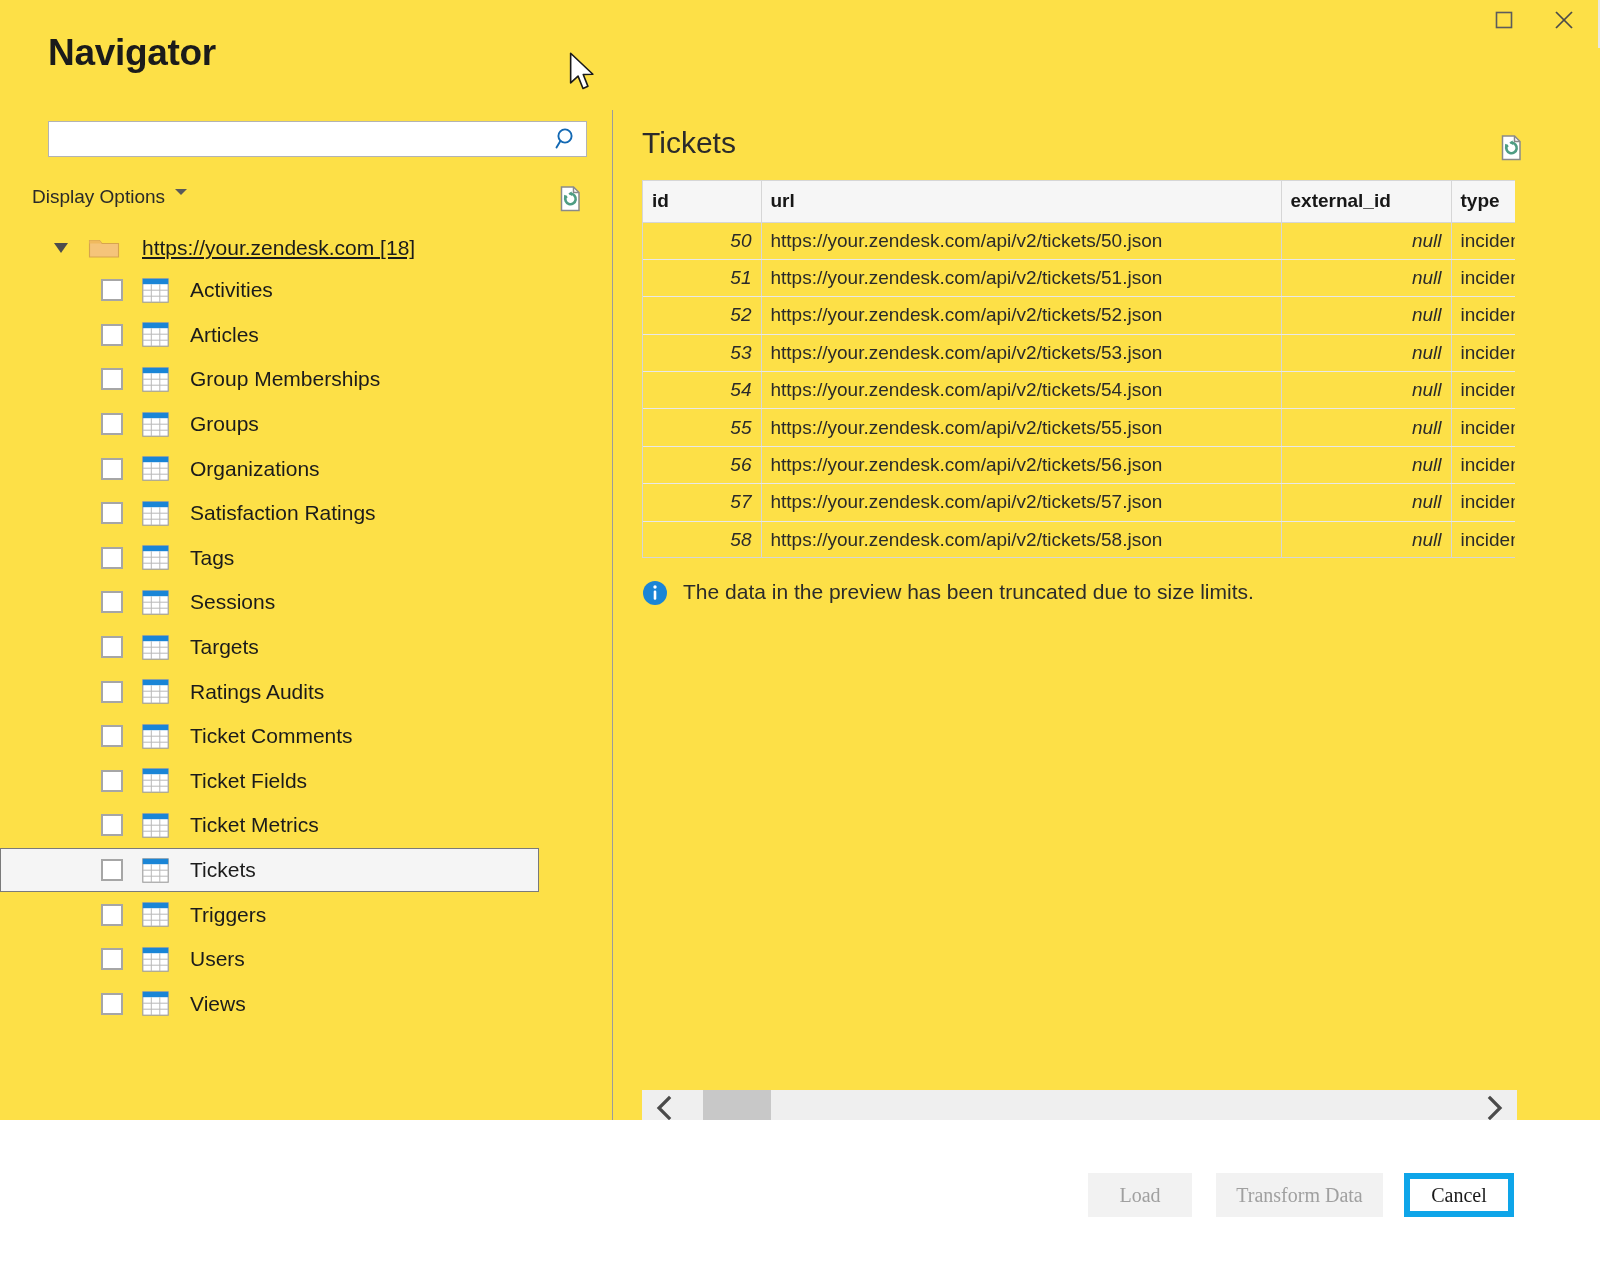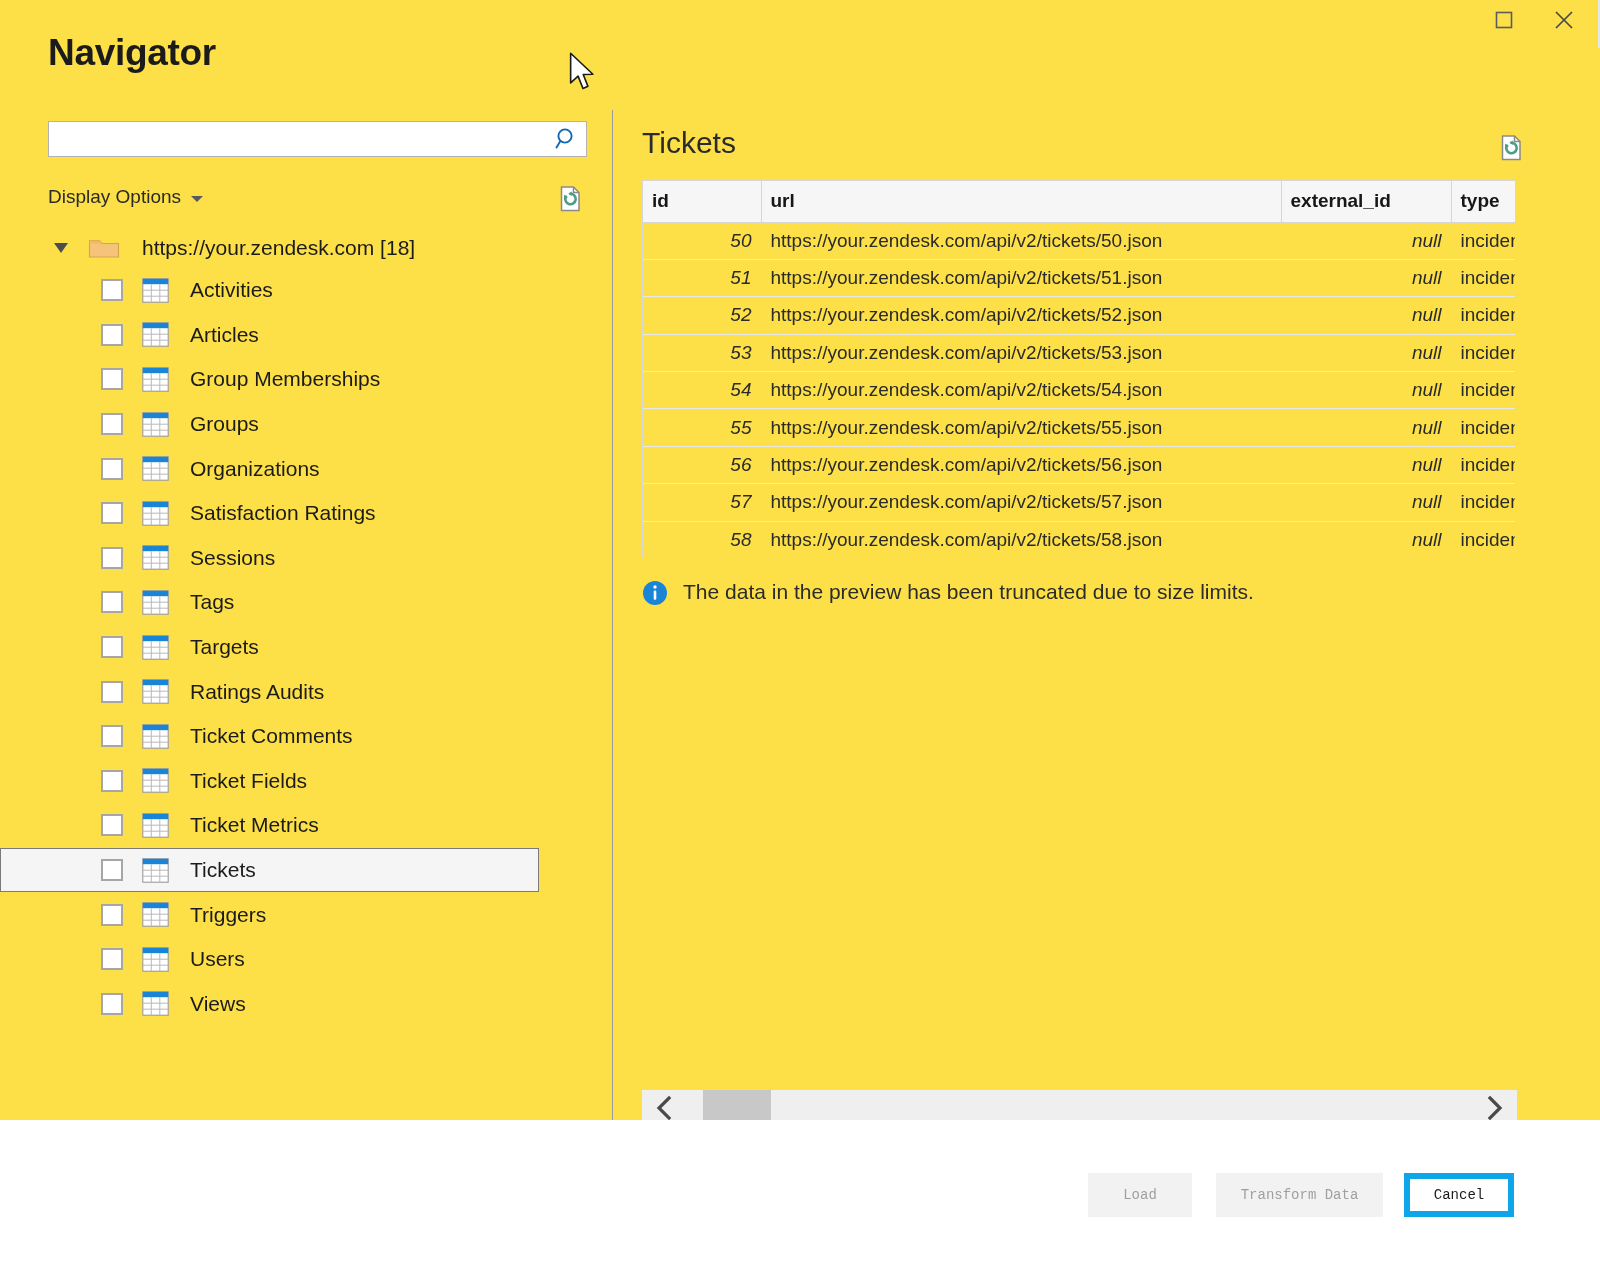--- a/index.html
+++ b/index.html
@@ -83,22 +83,22 @@
     background: transparent;
     color: #1a1a1a;
   }
   .search-icon {
     width: 38px; height: 34px;
     display: flex; align-items: center; justify-content: center;
   }
 
   .display-options {
     position: absolute;
-    left: 48px; top: 76px;
-    display: flex; align-items: center;
+    left: 32px; top: 76px;
+    display: flex; align-items: flex-start;
     gap: 10px;
     cursor: default;
   }
   .display-options .do-label {
     font-size: 19px;
     color: #2a2a2a;
   }
   .do-caret {
     width: 0; height: 0;
     border-left: 6px solid transparent;
@@ -117,20 +117,21 @@
   .tree {
     position: absolute;
     left: 48px; top: 118px;
     width: 539px;
   }
   .tree-root {
     display: flex; align-items: center;
     height: 40px;
     gap: 12px;
     cursor: default;
+    text-decoration: underline;
   }
   .tree-arrow {
     width: 26px; height: 40px;
     display: flex; align-items: center; justify-content: flex-start;
     padding-left: 6px;
   }
   .tri-down {
     width: 0; height: 0;
     border-left: 7px solid transparent;
     border-right: 7px solid transparent;
@@ -296,22 +297,22 @@
   .footer {
     position: absolute;
     left: 0; top: 1120px;
     width: 1600px; height: 147px;
     background: #ffffff;
   }
   .btn {
     position: absolute;
     top: 53px;
     height: 44px;
-    font-family: Liberation Mono, monospace;
-    font-size: 14px;
+    font-family: Liberation Serif, serif;
+    font-size: 20px;
     display: flex; align-items: center; justify-content: center;
     cursor: default;
     background: #f2f2f2;
     border: 1px solid transparent;
     color: #a0a0a0;
   }
   .btn-load { left: 1088px; width: 104px; }
   .btn-transform { left: 1216px; width: 167px; }
   .btn-cancel {
     left: 1404px; width: 110px;
@@ -464,33 +465,33 @@
           <div class="tree-item">
             <span class="chk"></span>
             <span class="tbl-icon"><svg width="27" height="25" viewBox="0 0 27 25">
                 <rect x="0.8" y="0.8" width="25.4" height="23.4" fill="#ffffff" stroke="#9a9a9a" stroke-width="1.1"></rect>
                 <rect x="0.8" y="0.8" width="25.4" height="5.4" fill="#1a85d6"></rect>
                 <line x1="9.3" y1="6.2" x2="9.3" y2="24.2" stroke="#b8b8b8" stroke-width="1"></line>
                 <line x1="17.8" y1="6.2" x2="17.8" y2="24.2" stroke="#b8b8b8" stroke-width="1"></line>
                 <line x1="0.8" y1="12.2" x2="26.2" y2="12.2" stroke="#b8b8b8" stroke-width="1"></line>
                 <line x1="0.8" y1="18.2" x2="26.2" y2="18.2" stroke="#b8b8b8" stroke-width="1"></line>
               </svg></span>
+            <span class="item-label">Tags</span>
+          </div>
+          <div class="tree-item">
+            <span class="chk"></span>
+            <span class="tbl-icon"><svg width="27" height="25" viewBox="0 0 27 25">
+                <rect x="0.8" y="0.8" width="25.4" height="23.4" fill="#ffffff" stroke="#9a9a9a" stroke-width="1.1"></rect>
+                <rect x="0.8" y="0.8" width="25.4" height="5.4" fill="#1a85d6"></rect>
+                <line x1="9.3" y1="6.2" x2="9.3" y2="24.2" stroke="#b8b8b8" stroke-width="1"></line>
+                <line x1="17.8" y1="6.2" x2="17.8" y2="24.2" stroke="#b8b8b8" stroke-width="1"></line>
+                <line x1="0.8" y1="12.2" x2="26.2" y2="12.2" stroke="#b8b8b8" stroke-width="1"></line>
+                <line x1="0.8" y1="18.2" x2="26.2" y2="18.2" stroke="#b8b8b8" stroke-width="1"></line>
+              </svg></span>
             <span class="item-label">Sessions</span>
-          </div>
-          <div class="tree-item">
-            <span class="chk"></span>
-            <span class="tbl-icon"><svg width="27" height="25" viewBox="0 0 27 25">
-                <rect x="0.8" y="0.8" width="25.4" height="23.4" fill="#ffffff" stroke="#9a9a9a" stroke-width="1.1"></rect>
-                <rect x="0.8" y="0.8" width="25.4" height="5.4" fill="#1a85d6"></rect>
-                <line x1="9.3" y1="6.2" x2="9.3" y2="24.2" stroke="#b8b8b8" stroke-width="1"></line>
-                <line x1="17.8" y1="6.2" x2="17.8" y2="24.2" stroke="#b8b8b8" stroke-width="1"></line>
-                <line x1="0.8" y1="12.2" x2="26.2" y2="12.2" stroke="#b8b8b8" stroke-width="1"></line>
-                <line x1="0.8" y1="18.2" x2="26.2" y2="18.2" stroke="#b8b8b8" stroke-width="1"></line>
-              </svg></span>
-            <span class="item-label">Tags</span>
           </div>
           <div class="tree-item">
             <span class="chk"></span>
             <span class="tbl-icon"><svg width="27" height="25" viewBox="0 0 27 25">
                 <rect x="0.8" y="0.8" width="25.4" height="23.4" fill="#ffffff" stroke="#9a9a9a" stroke-width="1.1"></rect>
                 <rect x="0.8" y="0.8" width="25.4" height="5.4" fill="#1a85d6"></rect>
                 <line x1="9.3" y1="6.2" x2="9.3" y2="24.2" stroke="#b8b8b8" stroke-width="1"></line>
                 <line x1="17.8" y1="6.2" x2="17.8" y2="24.2" stroke="#b8b8b8" stroke-width="1"></line>
                 <line x1="0.8" y1="12.2" x2="26.2" y2="12.2" stroke="#b8b8b8" stroke-width="1"></line>
                 <line x1="0.8" y1="18.2" x2="26.2" y2="18.2" stroke="#b8b8b8" stroke-width="1"></line>

